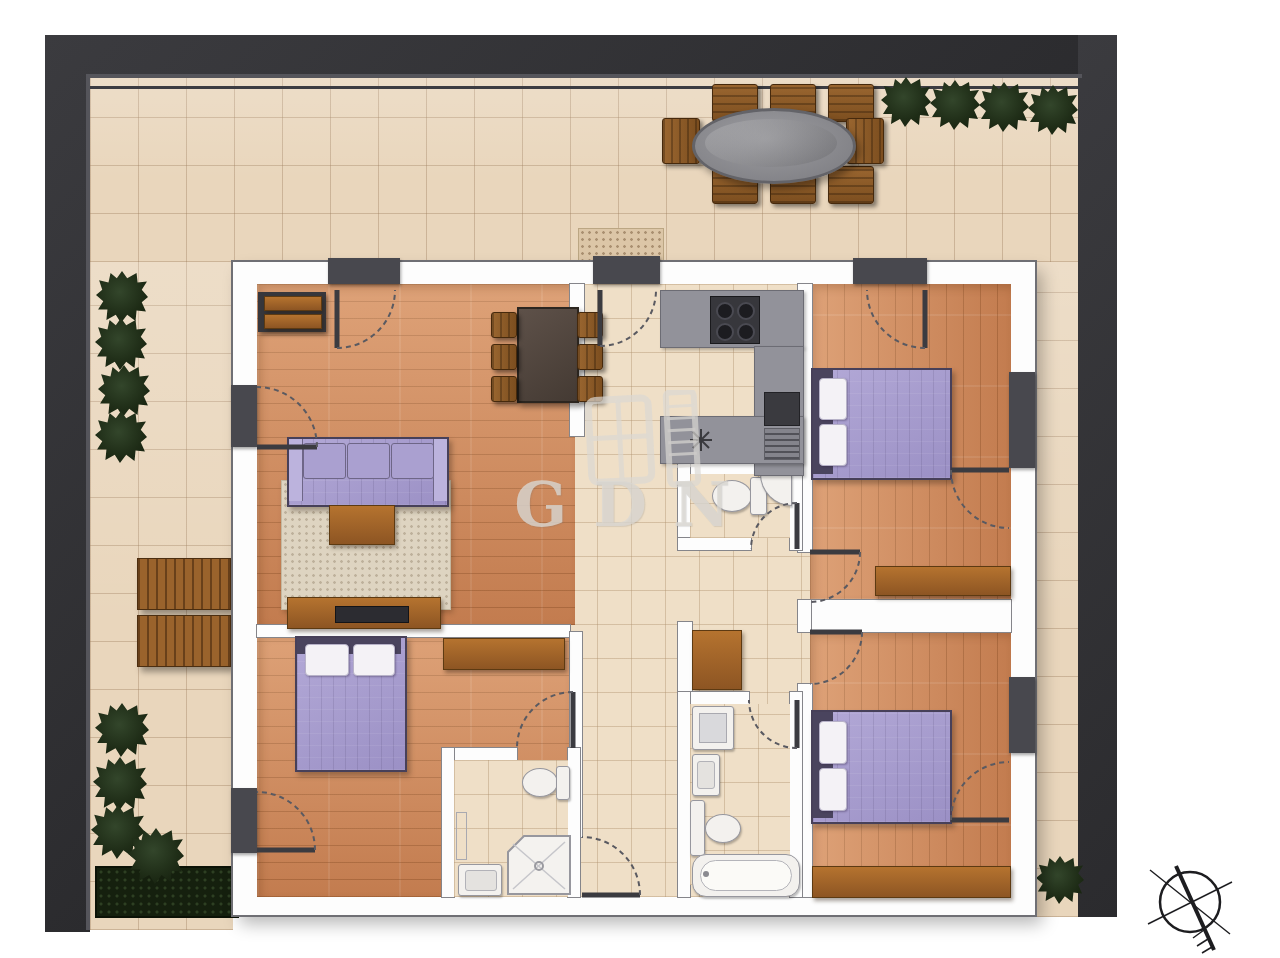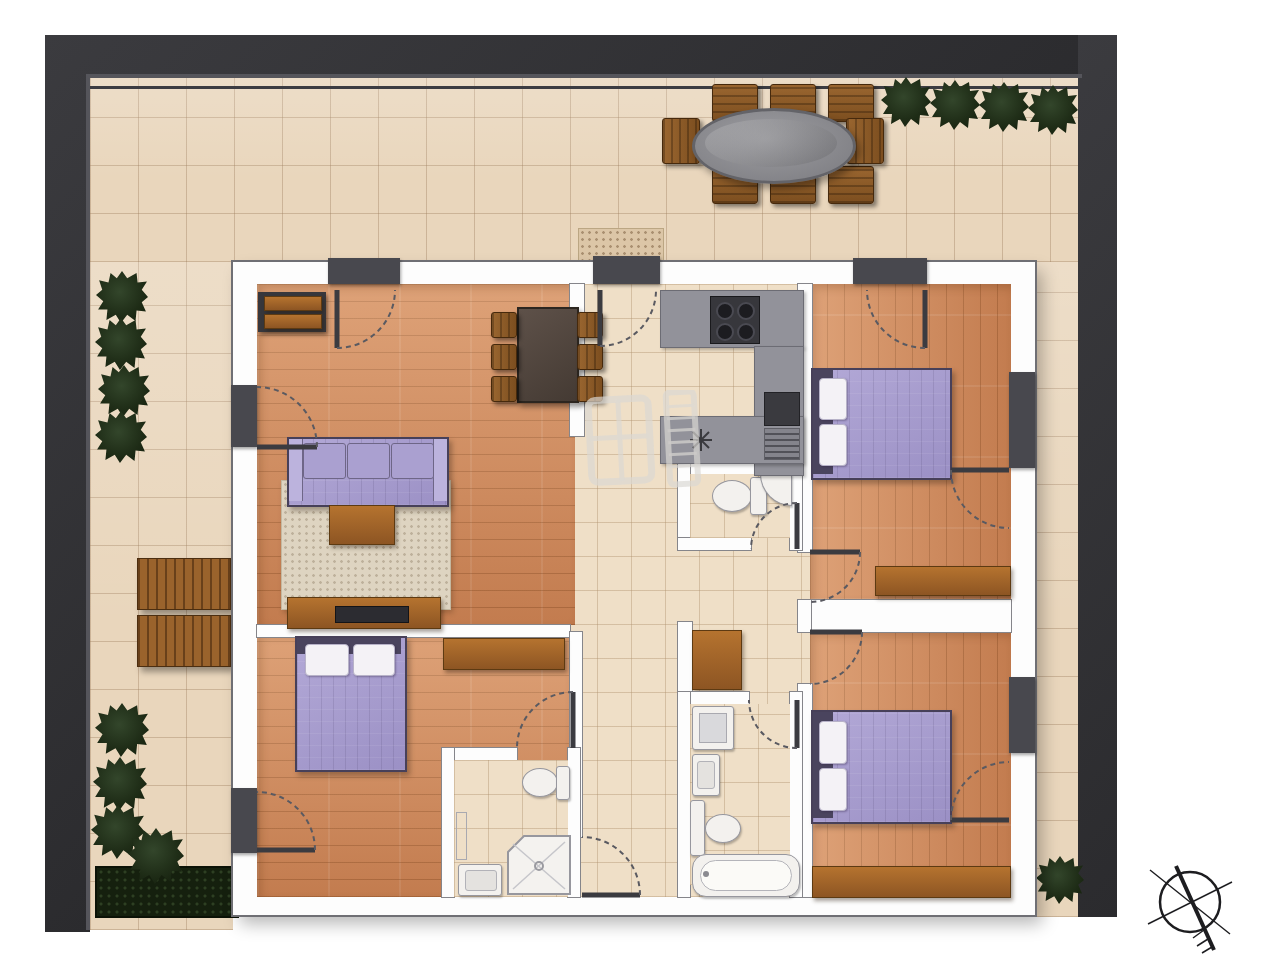--- a/index.html
+++ b/index.html
@@ -316,14 +316,15 @@
       <line x1="12" y1="46" x2="72" y2="46" stroke-width="5"></line>
       <rect x="90" y="4" width="28" height="92" rx="4" stroke-width="6"></rect>
       <line x1="90" y1="18" x2="118" y2="18" stroke-width="3"></line>
       <line x1="90" y1="30" x2="118" y2="30" stroke-width="3"></line>
       <line x1="90" y1="42" x2="118" y2="42" stroke-width="3"></line>
       <line x1="90" y1="54" x2="118" y2="54" stroke-width="3"></line>
       <line x1="90" y1="66" x2="118" y2="66" stroke-width="3"></line>
       <line x1="90" y1="78" x2="118" y2="78" stroke-width="3"></line>
     </g>
   </svg>
+  <div class="abs wm-text" style="left:505px;top:468px;width:260px;height:80px;pointer-events:none;">GDN</div>
 
 </div>
 
 </body></html>

